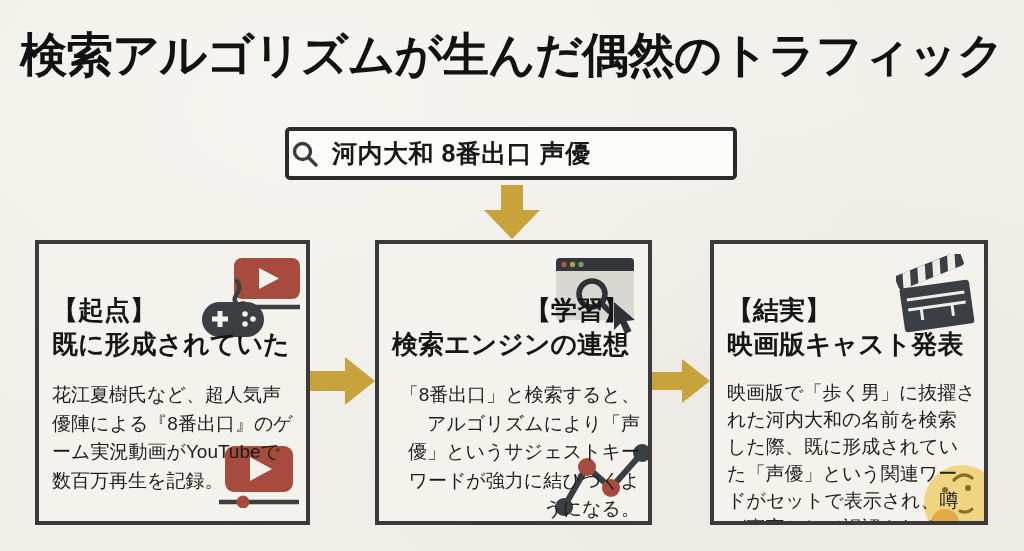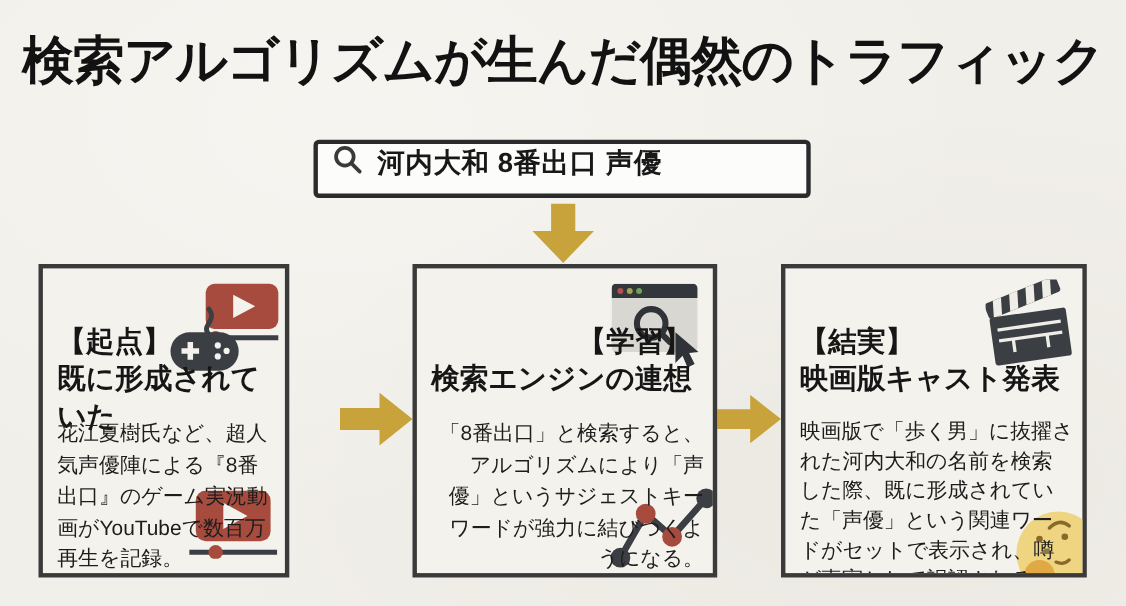--- a/index.html
+++ b/index.html
@@ -13,29 +13,29 @@
     color:#1a1a1a; overflow:hidden;
   }
   .main-title {
     position:absolute; top:27px; left:0; width:100%;
     text-align:center; font-size:47px; font-weight:bold;
     letter-spacing:-1px; color:#121212; line-height:1.2;
   }
   .search-bar {
     position:absolute; left:285px; top:127px; width:452px; height:53px;
     background:#FCFCFA; border:4px solid #2B2B2B; border-radius:5px;
-    display:flex; gap:13px; padding-left:13px;
+    display:flex; align-items:center; gap:13px; padding-left:2px;
   }
   .search-query { font-size:25px; font-weight:bold; color:#181818; letter-spacing:0.5px; }
   .arrow { position:absolute; }
   .box {
     position:absolute; top:240px; height:285px;
     background:#F4F2EC; border:4px solid #3A3A3A; overflow:hidden;
   }
-  .box-1 { left:35px;  width:228px; }
+  .box-1 { left:35px;  width:275px; }
   .box-2 { left:375px; width:277px;text-align:right; }
   .box-3 { left:710px; width:278px; }
   .box-heading {
     position:absolute; left:13px; top:49px; z-index:2;
     font-size:26px; font-weight:bold; line-height:34px; color:#161616;
   }
   .box-heading span { display:block; }
   .box-body {
     position:absolute; left:13px; right:8px; top:137px; z-index:2;
     font-size:19px; font-weight:normal; line-height:28.5px; color:#1d1d1d;

